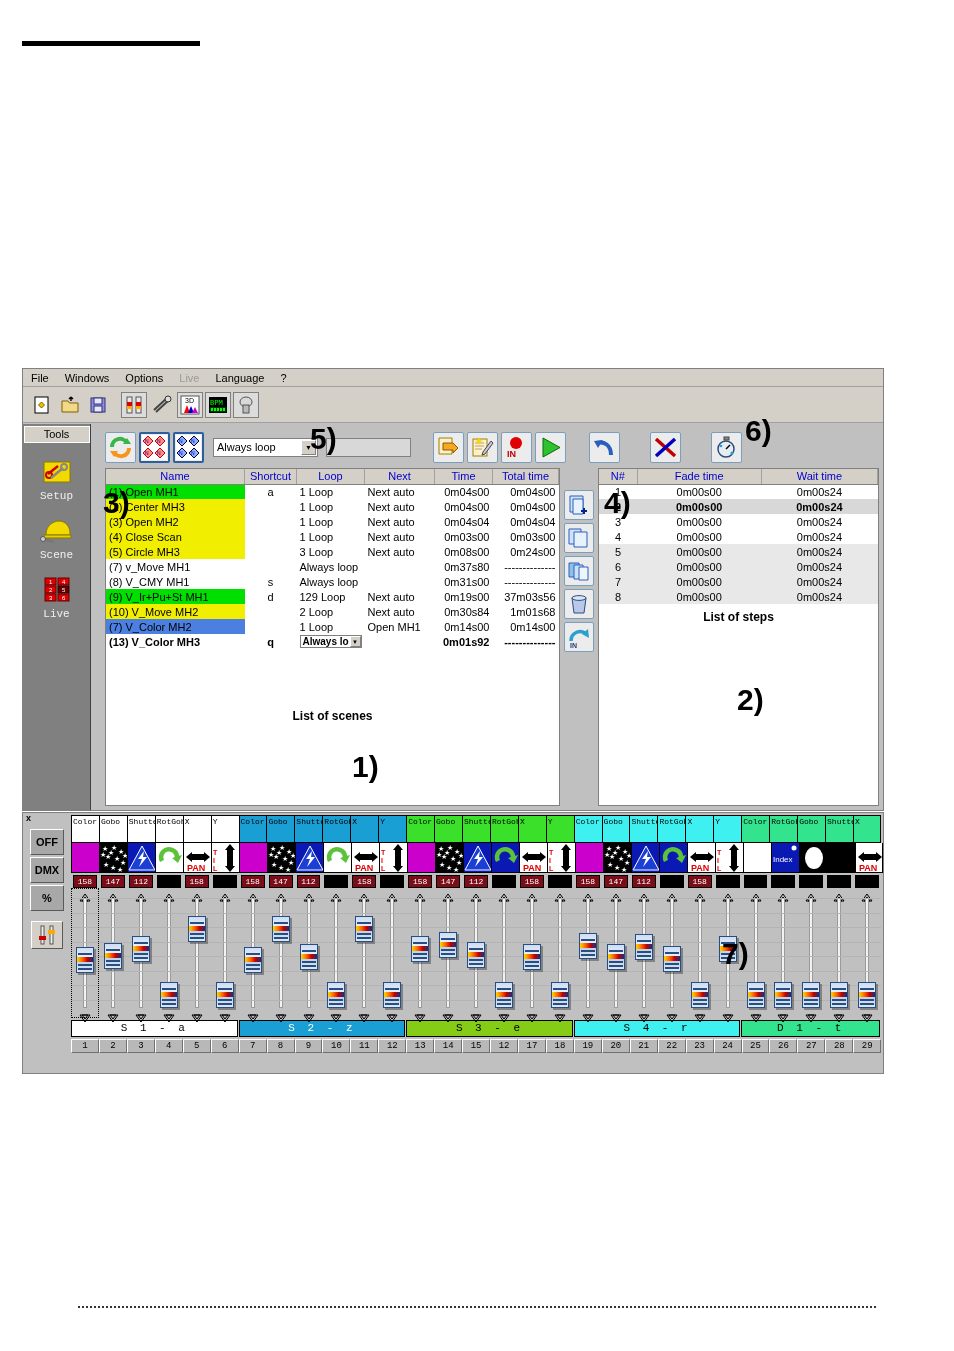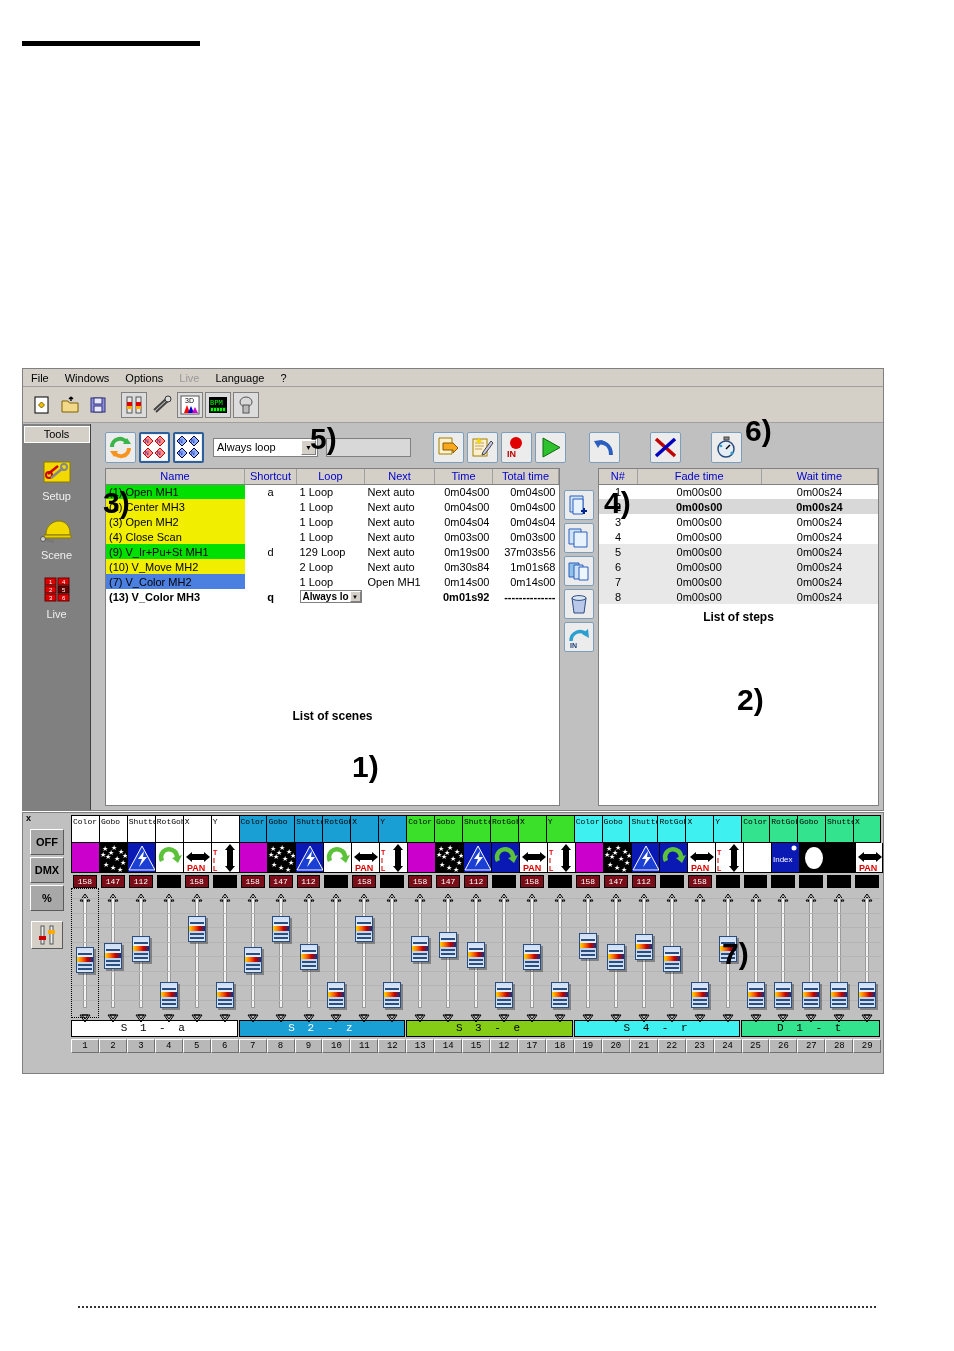--- a/index.html
+++ b/index.html
@@ -56,21 +56,21 @@
     width:68px; background:#808080; border-right:1px solid #404040;
     display:flex; flex-direction:column; align-items:center;
   }
   .tools-title {
     width:66px; height:17px; margin-top:2px;
     background:#d4d0c8; border:1px solid #fff;
     font-size:11px; text-align:center; line-height:15px; color:#000;
   }
   .tool-item { margin-top:12px; text-align:center; width:66px; }
   .tool-ico { height:34px; display:flex; align-items:center; justify-content:center; }
-  .tool-lab { font-size:11px; color:#f0f0f0; margin-top:1px; }
+  .tool-lab { font-size:11px; color:#f0f0f0; margin-top:1px;font-family:Liberation Mono, monospace; }
 
   
   .content {
     flex:1; background:#c0c0c0; position:relative;
   }
   .row-ctrl {
     position:absolute; left:14px; top:6px; right:6px; height:34px;
     display:flex; align-items:center; gap:3px;
   }
   .cbtn {
@@ -530,20 +530,44 @@
                 </tr>
                 <tr>
                   <td class="c-name" style="background: rgb(242, 238, 0); color: rgb(0, 0, 0);">(4) Close Scan</td>
                   <td class="c-sc"></td>
                   <td class="c-loop">1 Loop</td>
                   <td class="c-next">Next auto</td>
                   <td class="c-time">0m03s00</td>
                   <td class="c-total">0m03s00</td>
                 </tr>
                 <tr>
+                  <td class="c-name" style="background: rgb(242, 238, 0); color: rgb(0, 0, 0);">(5) Circle MH3</td>
+                  <td class="c-sc"></td>
+                  <td class="c-loop">3 Loop</td>
+                  <td class="c-next">Next auto</td>
+                  <td class="c-time">0m08s00</td>
+                  <td class="c-total">0m24s00</td>
+                </tr>
+                <tr>
+                  <td class="c-name" style="background: rgb(255, 255, 255); color: rgb(0, 0, 0);">(7) v_Move MH1</td>
+                  <td class="c-sc"></td>
+                  <td class="c-loop">Always loop</td>
+                  <td class="c-next"></td>
+                  <td class="c-time">0m37s80</td>
+                  <td class="c-total">--------------</td>
+                </tr>
+                <tr>
+                  <td class="c-name" style="background: rgb(255, 255, 255); color: rgb(0, 0, 0);">(8) V_CMY MH1</td>
+                  <td class="c-sc">s</td>
+                  <td class="c-loop">Always loop</td>
+                  <td class="c-next"></td>
+                  <td class="c-time">0m31s00</td>
+                  <td class="c-total">--------------</td>
+                </tr>
+                <tr>
                   <td class="c-name" style="background: rgb(0, 224, 0); color: rgb(0, 0, 0);">(9) V_Ir+Pu+St MH1</td>
                   <td class="c-sc">d</td>
                   <td class="c-loop">129 Loop</td>
                   <td class="c-next">Next auto</td>
                   <td class="c-time">0m19s00</td>
                   <td class="c-total">37m03s56</td>
                 </tr>
                 <tr>
                   <td class="c-name" style="background: rgb(242, 238, 0); color: rgb(0, 0, 0);">(10) V_Move MH2</td>
                   <td class="c-sc"></td>

